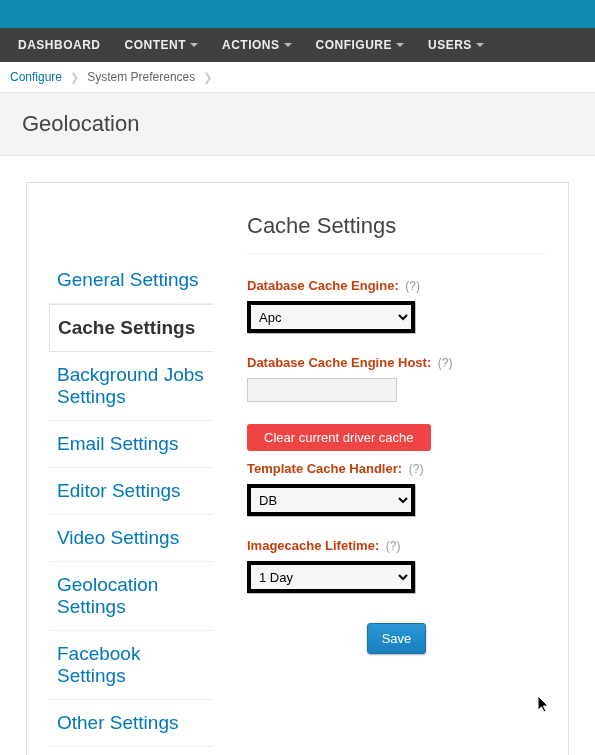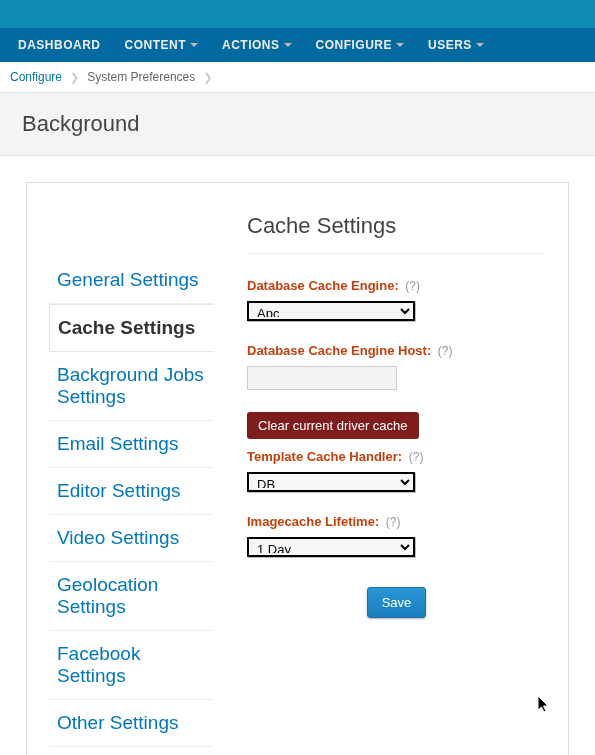--- a/index.html
+++ b/index.html
@@ -8,21 +8,21 @@
     font-size: 13px;
     color: #333;
     background: #fff;
     width: 595px;
   }
   .top-banner {
     height: 28px;
     background: #118ab2;
   }
   .main-nav {
-    background: #0369a1;
+    background: #404040;
     display: flex;
     padding: 0 6px;
   }
   .main-nav .nav-item {
     color: #eee;
     font-weight: bold;
     font-size: 12px;
     padding: 10px 12px;
     letter-spacing: 0.5px;
     cursor: pointer;
@@ -111,22 +111,22 @@
     font-size: 13px;
     color: #c2410c;
   }
   .label-row .help {
     color: #999;
     font-size: 12px;
     margin-left: 3px;
   }
   select {
     width: 168px;
-    height: 20px;
-    border: 2px solid #000000;
+    height: 32px;
+    border: 4px solid #000000;
     background: #f7f7f7;
     font-size: 13px;
     padding: 2px 4px;
     box-shadow: 1px 1px 0 rgba(0,0,0,0.25);
   }
   input.text {
     height: 24px;
     border: 1px solid #ccc;
     background: #f3f3f3;
     padding: 2px 6px;
@@ -134,23 +134,23 @@
   .text.host { width: 150px; }
   .text.port { width: 80px; }
   .btn {
     display: inline-block;
     border-radius: 3px;
     font-size: 13px;
     cursor: pointer;
     border: 1px solid transparent;
   }
   .btn-danger {
-    background: #7f1d1d;
+    background: #ef4444;
     color: #fff;
-    padding: 5px 10px;
+    padding: 5px 16px;
   }
   .btn-primary {
     background: #1f87c7;
     background: linear-gradient(#2a97d6,#1a7fbd);
     color: #fff;
     padding: 7px 14px;
     border: 1px solid #1a6fa6;
     box-shadow: 0 1px 2px rgba(0,0,0,0.3);
   }
   .save-row {
@@ -192,21 +192,21 @@
 </div>
 
 <div class="breadcrumb">
   <a href="#">Configure</a>
   <span class="chev">❯</span>
   <span>System Preferences</span>
   <span class="chev">❯</span>
 </div>
 
 <div class="page-title-bar">
-  <h1>Background</h1>
+  <h1>Geolocation</h1>
 </div>
 
 <div class="content-wrap">
   <div class="card-wrap">
     <div class="card">
       <div class="cols">
         <div class="side-tabs">
           <div class="tab">General Settings</div>
           <div class="tab active">Cache Settings</div>
           <div class="tab">Background Jobs Settings</div>

